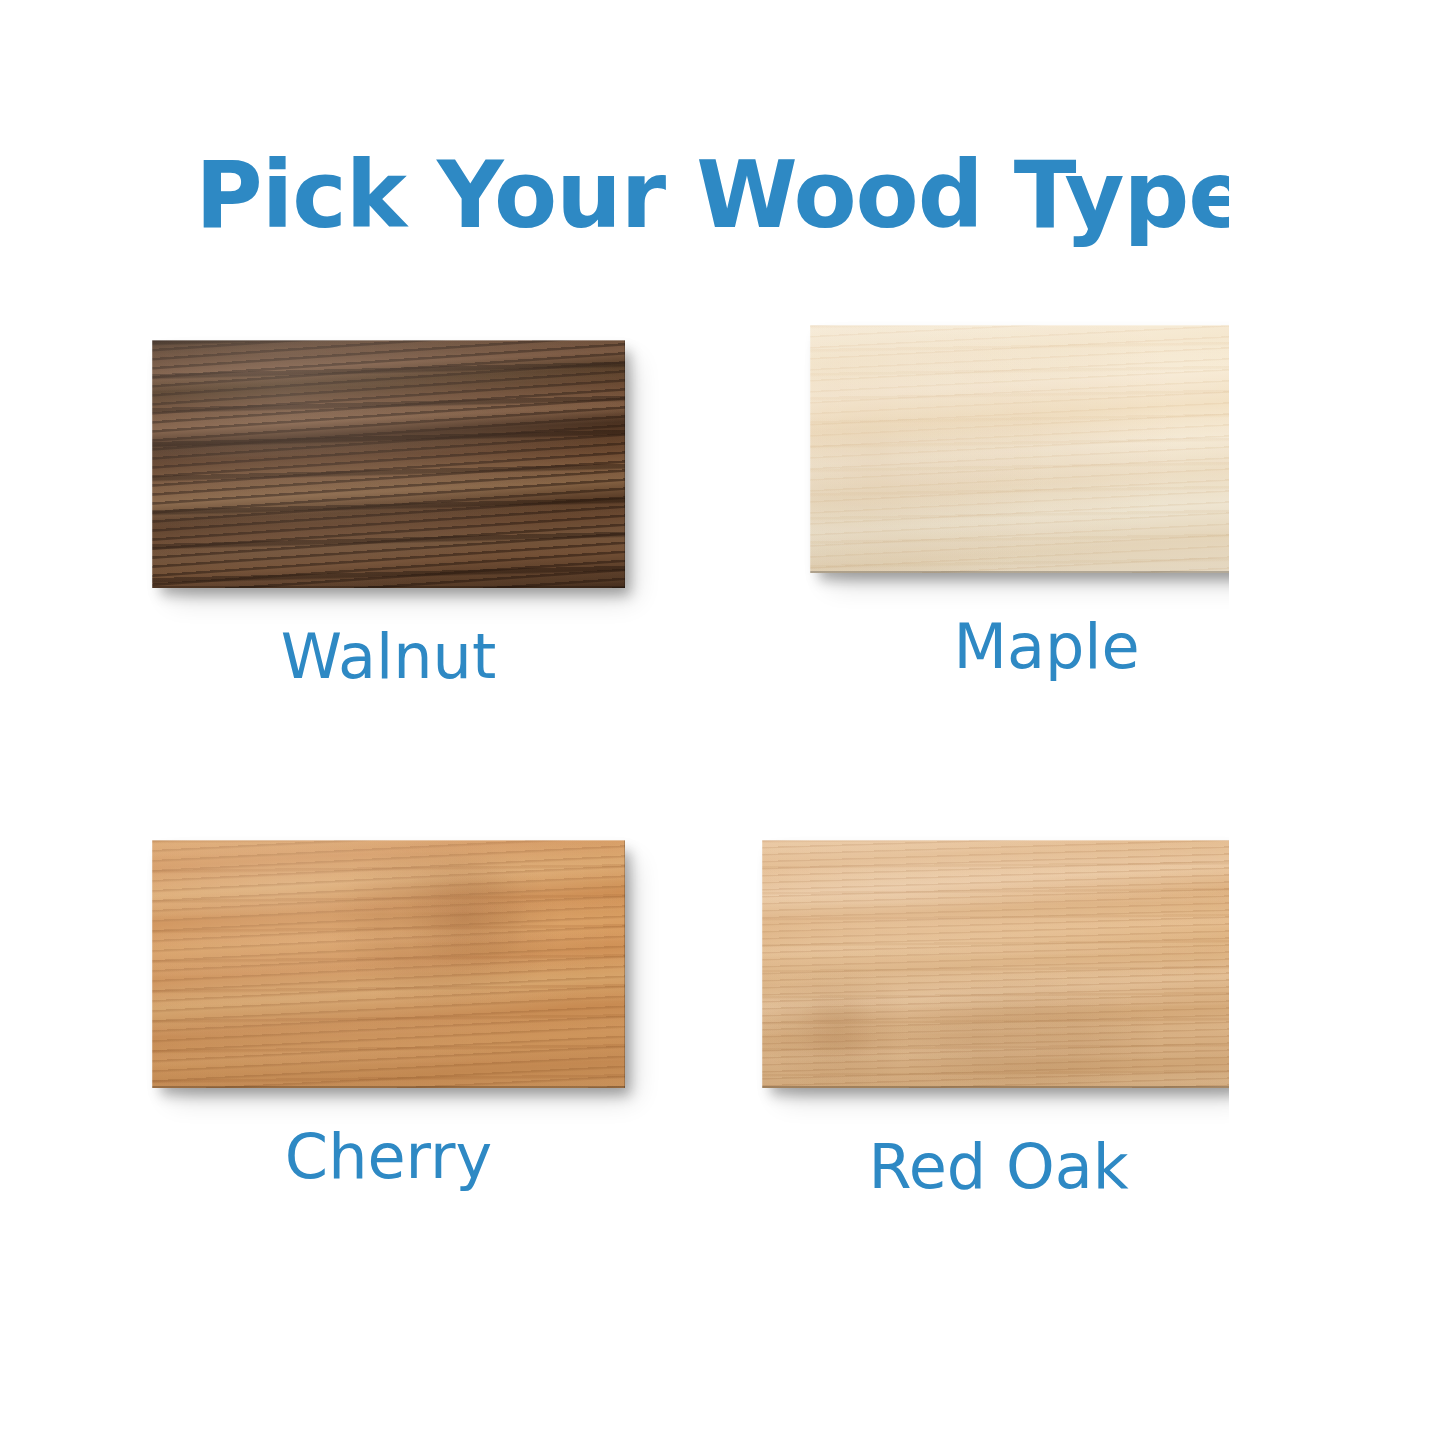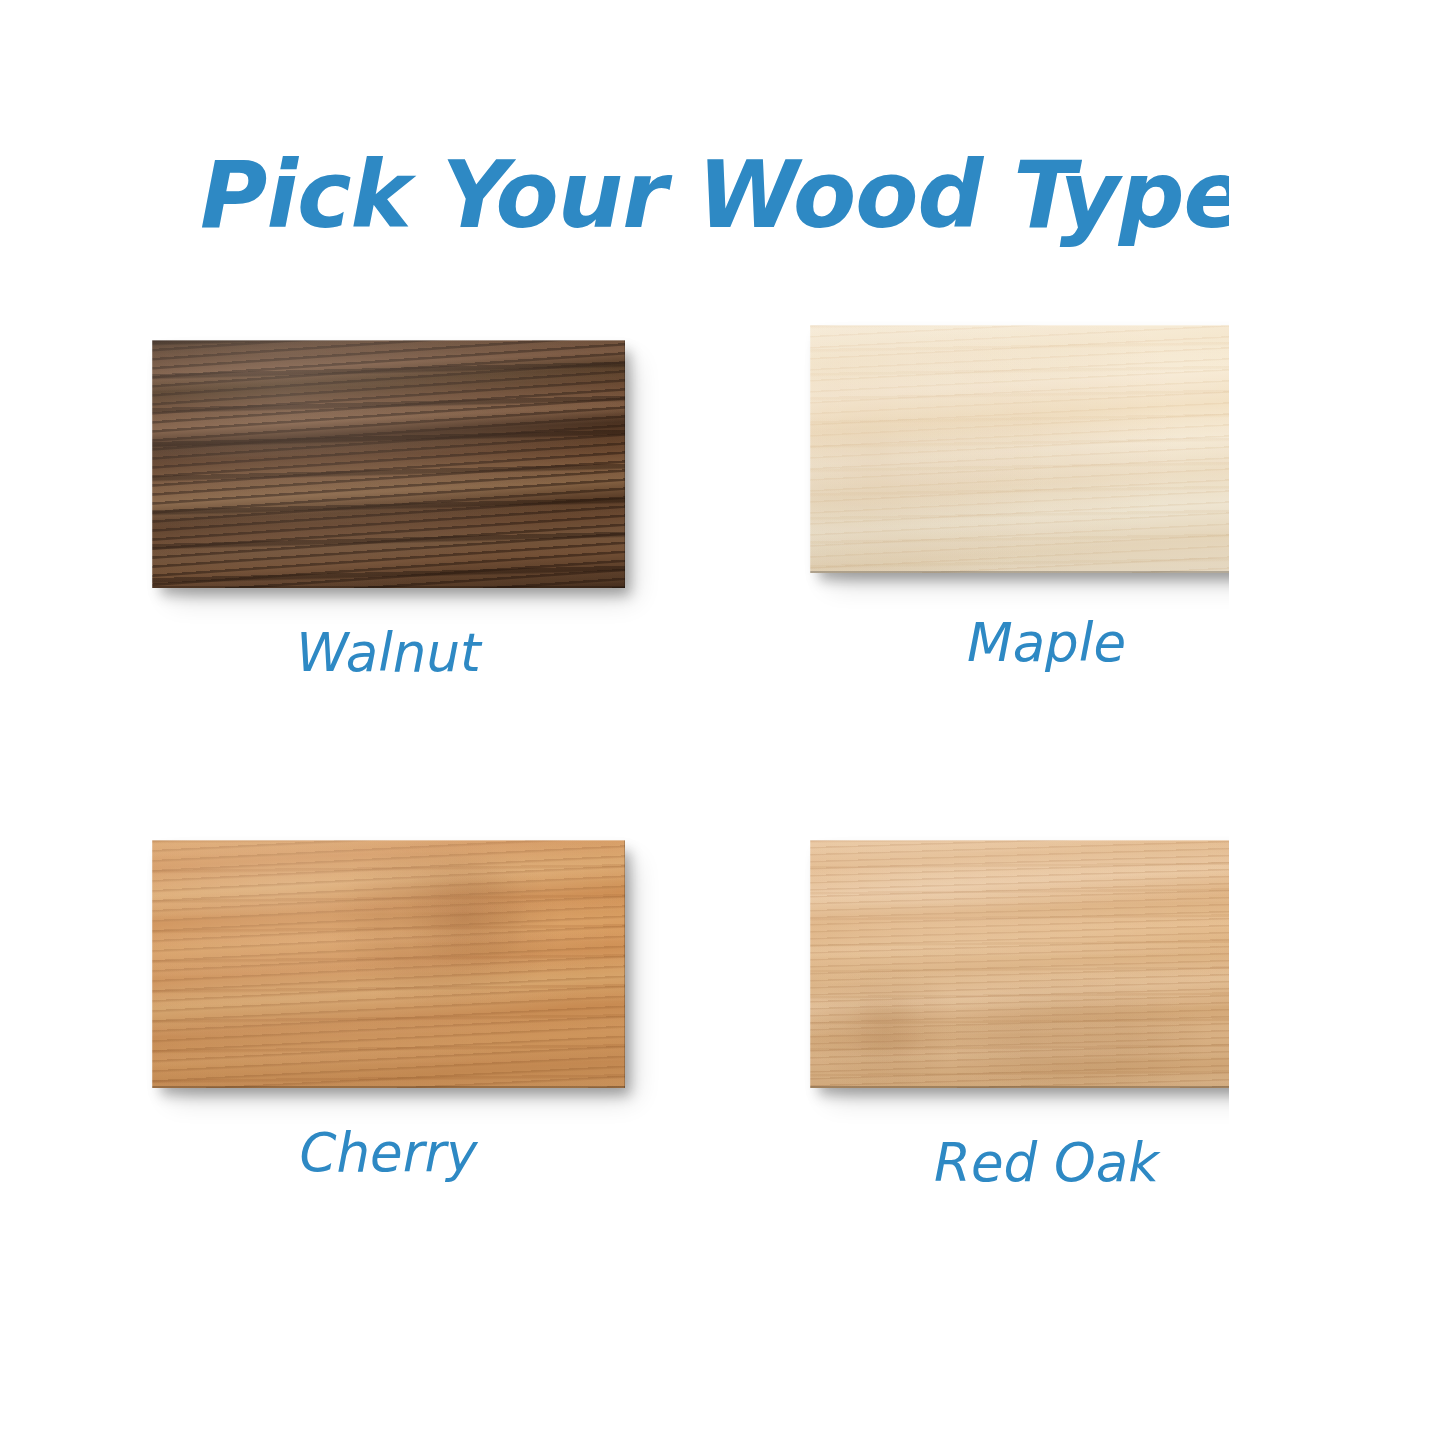--- a/index.html
+++ b/index.html
@@ -13,21 +13,20 @@
     font-family: "DejaVu Sans", sans-serif;
     -webkit-font-smoothing: antialiased;
   }
 
   .page {
     position: relative;
     width: 1229px;
     height: 1445px;
     background: #ffffff;
     overflow: hidden;
-    font-style: italic;
   }
 
   
   .page-title {
     position: absolute;
     top: 150px;
     left: 0;
     width: 1445px;
     text-align: center;
     font-family: "DejaVu Sans", sans-serif;
@@ -48,21 +47,21 @@
     height: 1020px;
   }
 
   .swatch-cell {
     position: absolute;
     width: 480px;
   }
   .cell-walnut  { left: 152px; top: 15px; }
   .cell-maple   { left: 810px; top: 0px; }
   .cell-cherry  { left: 152px; top: 515px; }
-  .cell-redoak  { left: 810px; top: 515px; }
+  .cell-redoak  { left: 762px; top: 515px; }
 
   
   .board {
     position: relative;
     width: 473px;
     height: 248px;
     box-shadow:
        7px 9px 12px -2px rgba(0,0,0,0.30),
       14px 16px 26px -6px rgba(0,0,0,0.16);
     overflow: hidden;
@@ -168,21 +167,21 @@
         #e4bb8c 40%, #deb280 50%, #e7c196 60%, #dcaf7d 70%,
         #e3b98a 80%, #ddb07e 90%, #e5bd8f 100%);
   }
 
   
   .wood-label {
     width: 473px;
     text-align: center;
     margin-top: 38px;
     font-family: "DejaVu Sans", sans-serif;
-    font-size: 53px;
+    font-size: 62px;
     font-weight: 400;
     letter-spacing: 0px;
     color: #2E89C4;
     line-height: 1;
     white-space: nowrap;
   }
   .cell-maple  .wood-label { margin-top: 43px; }
   .cell-cherry .wood-label { }
   .cell-redoak .wood-label { margin-top: 48px; }
 </style>

